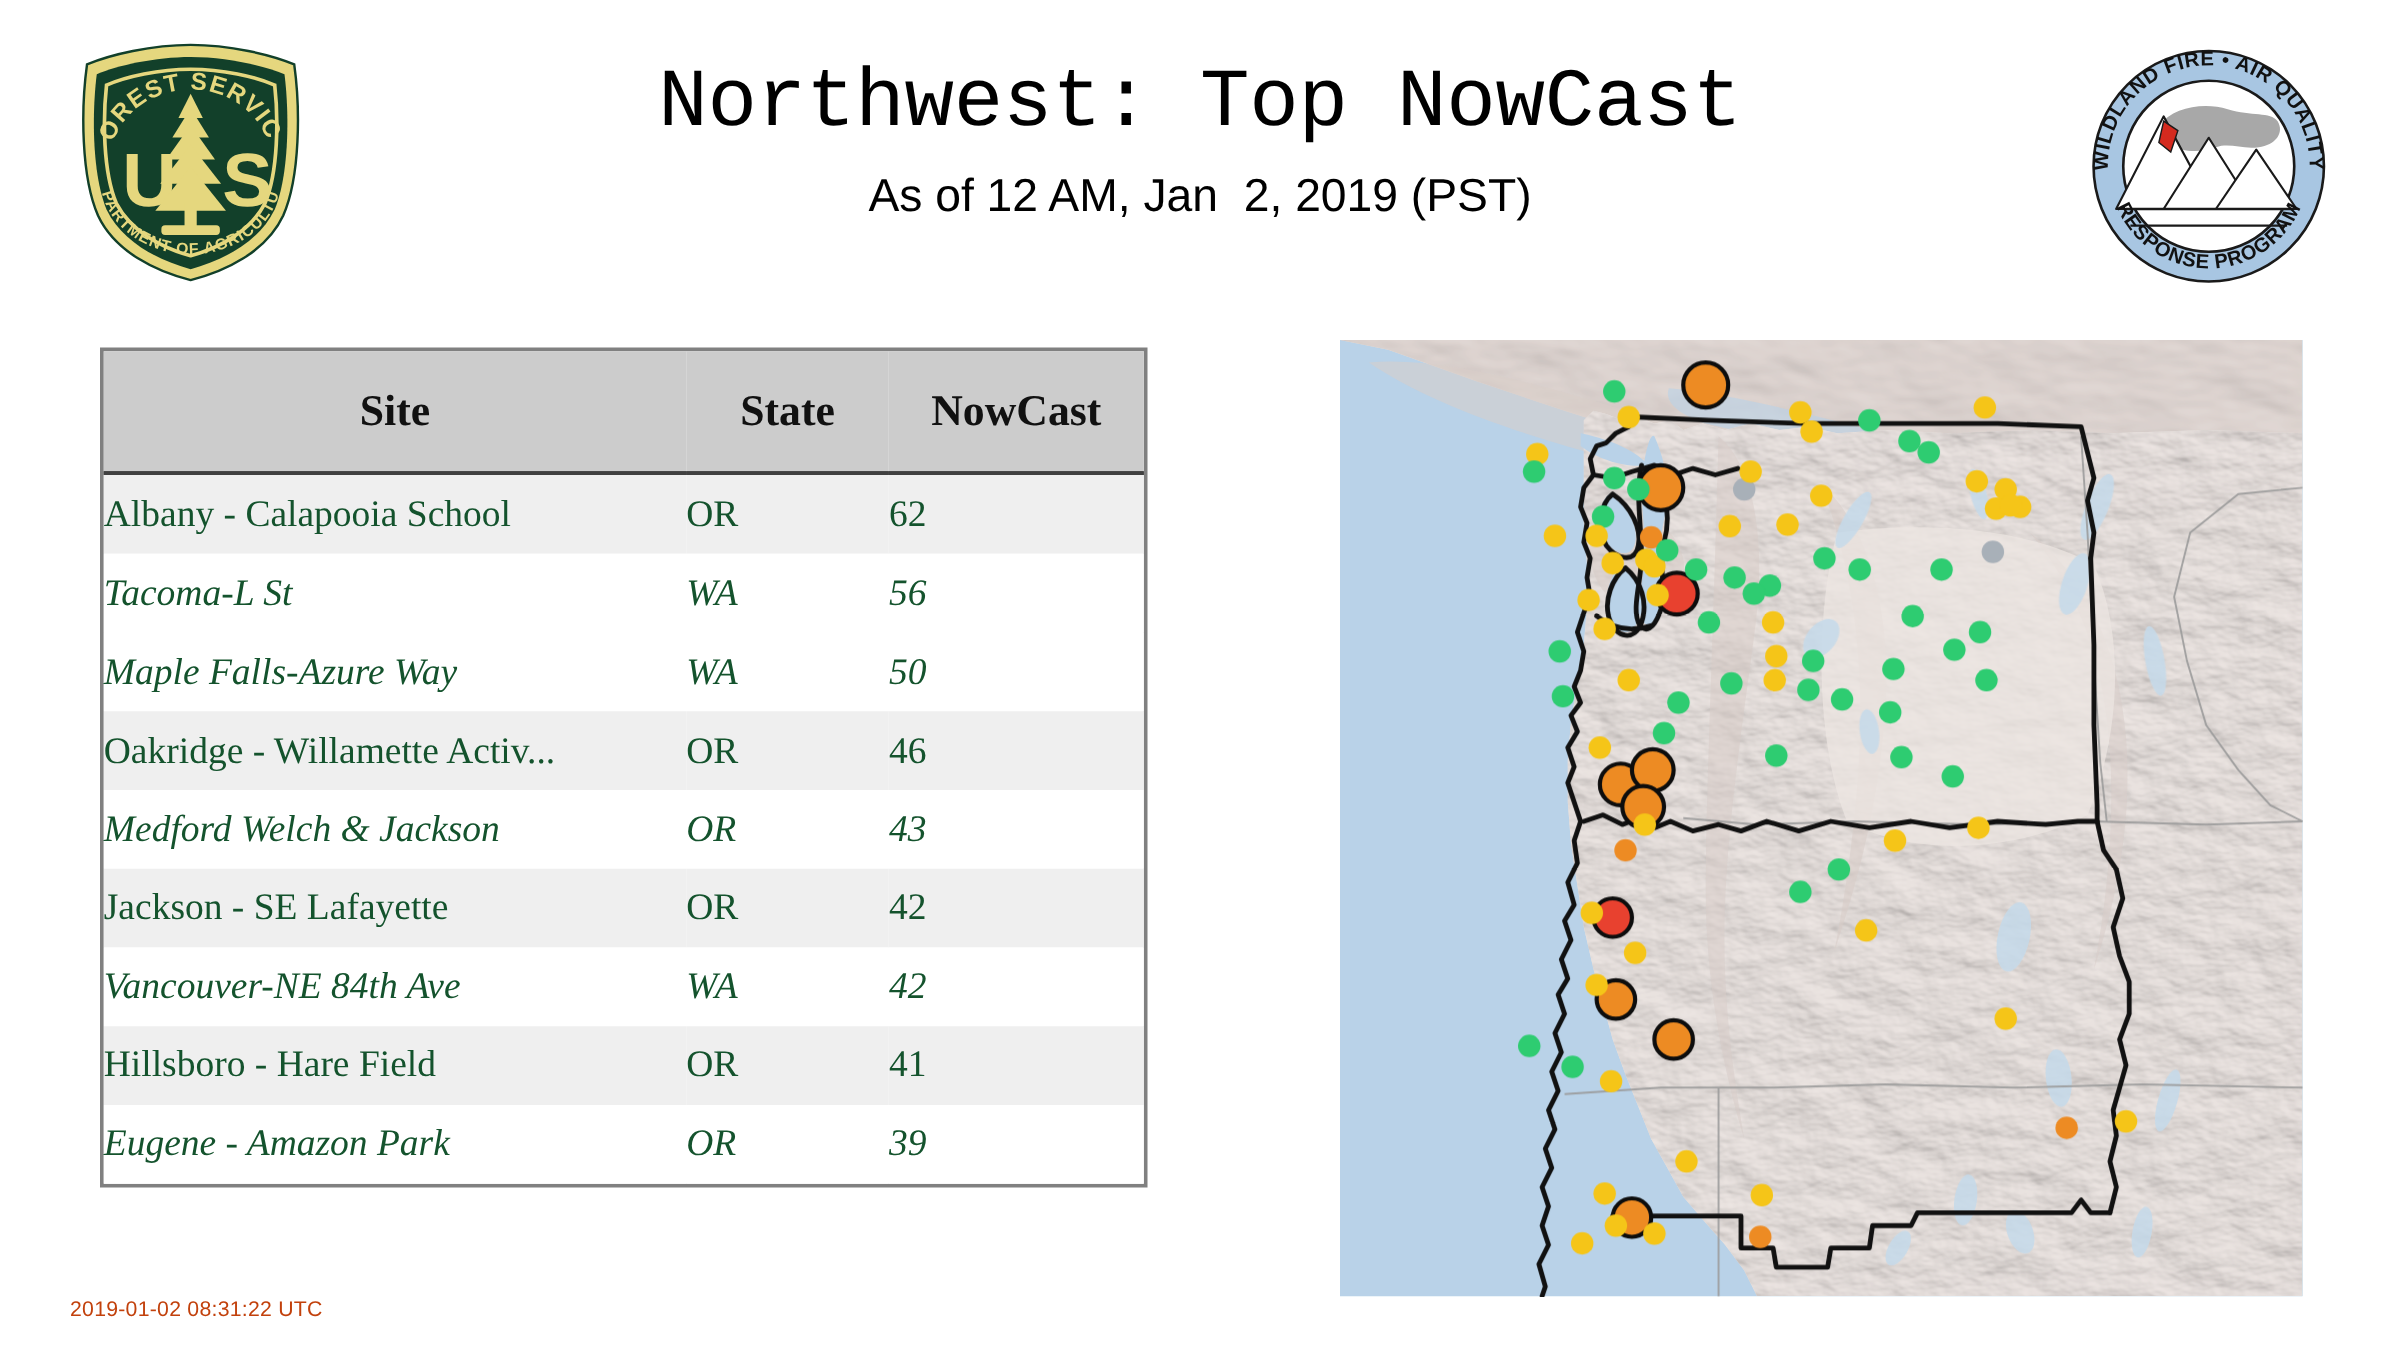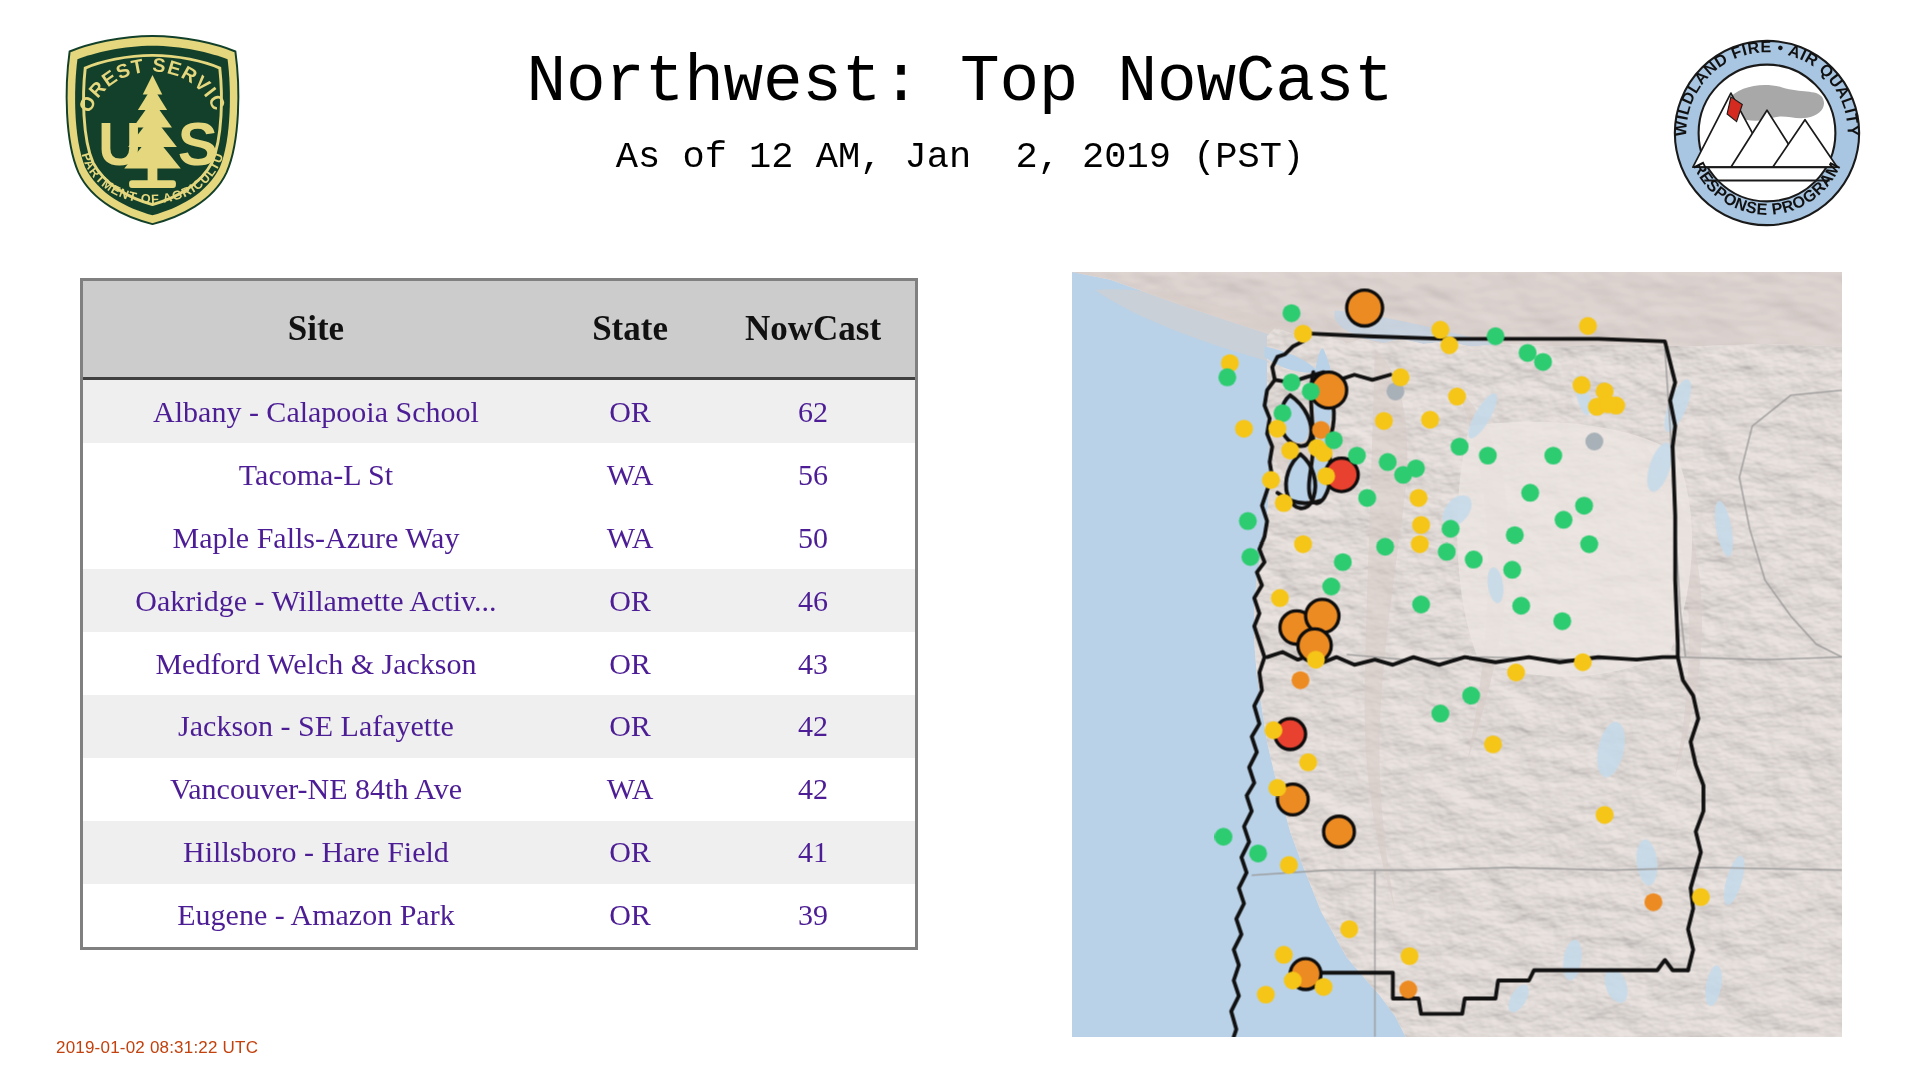--- a/index.html
+++ b/index.html
@@ -35,21 +35,21 @@
     font-family: Liberation Mono, monospace;
     font-stretch: condensed;
     font-size: 66px;
     font-weight: 400;
     color: #000000;
     line-height: 1.12;
     letter-spacing: -0.2px;
     white-space: nowrap;
   }
   #page-subtitle {
-    font-family: Liberation Mono, monospace;
+    font-family: Liberation Sans, sans-serif;
     font-stretch: condensed;
     font-size: 37px;
     font-weight: 400;
     color: #000000;
     margin-top: 16px;
     white-space: pre;
   }
 
   
   #table-panel {
@@ -74,29 +74,29 @@
     color: #111111;
     height: 96px;
     text-align: center;
     border-bottom: 3px solid #404040;
     padding: 0;
   }
   #nowcast-table tbody td {
     font-family: "Liberation Serif", serif;
     font-weight: normal;
     font-size: 30px;
-    color: #4c1d95;
-    text-align: center;
+    color: #14532d;
+    text-align: left;
     height: 57.5px;
     padding: 0;
     border: none;
     white-space: nowrap;
   }
   #nowcast-table tbody tr.odd td { background: #efefef; }
-  #nowcast-table tbody tr.even td { background: #ffffff; }
+  #nowcast-table tbody tr.even td { background: #ffffff; font-style: italic; }
   .col-site  { width: 56%; }
   .col-state { width: 19.5%; }
   .col-now   { width: 24.5%; }
 
   
   #footer-timestamp {
     position: absolute;
     left: 56px; top: 1038px;
     font-family: "Liberation Sans", sans-serif;
     font-size: 17px;

